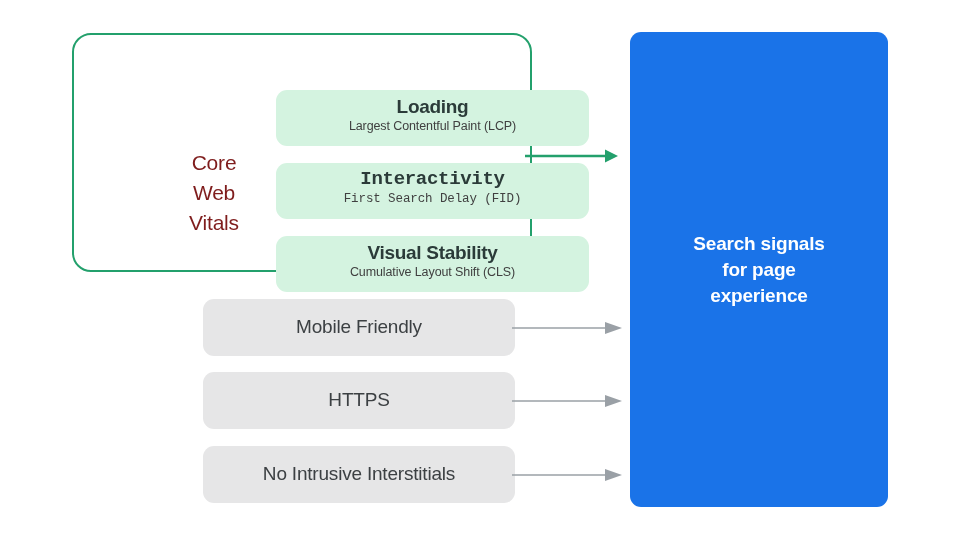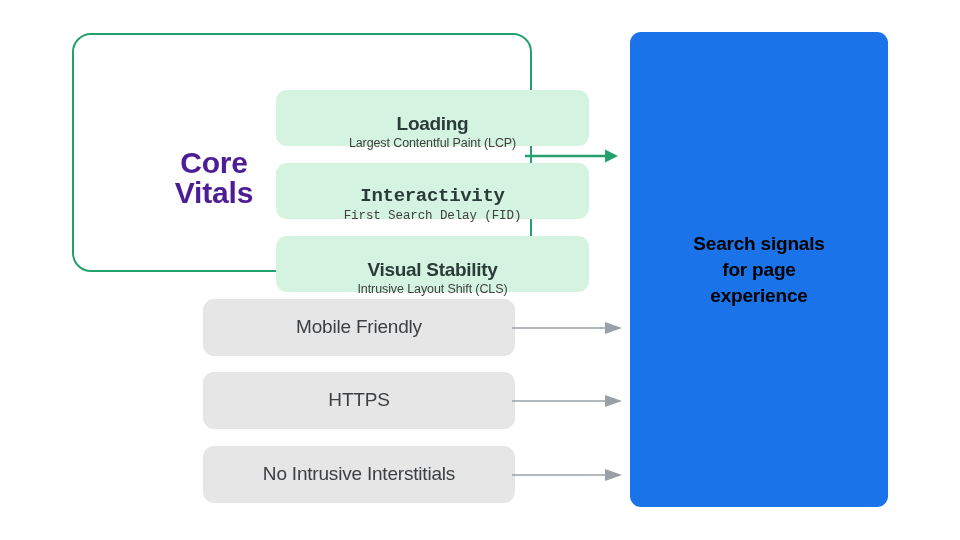--- a/index.html
+++ b/index.html
@@ -30,43 +30,43 @@
     border-radius: 19px;
     background: transparent;
   }
 
   #cwv-label {
     position: absolute;
     left: 95px;
     top: 113px;
     width: 90px;
     text-align: center;
-    color: #4c1d95;
-    font-size: 30px;
-    font-weight: bold;
+    color: #7f1d1d;
+    font-size: 21px;
+    font-weight: normal;
     line-height: 30px;
     letter-spacing: -0.2px;
   }
   #cwv-label .l { display: block; }
 
   
   .vital-card {
     position: absolute;
     left: 202px;
     width: 313px;
     height: 56px;
     background: #d4f3e0;
     border-radius: 11px;
     box-sizing: border-box;
   }
   .vital-card .inner {
     position: absolute;
     left: 0;
     right: 0;
-    top: 22px;
+    top: 5px;
     text-align: center;
   }
   .vital-title {
     display: block;
     color: #2b3b39;
     font-size: 19px;
     font-weight: bold;
     line-height: 23px;
     letter-spacing: -0.3px;
   }
@@ -128,60 +128,61 @@
     background: #1a73e8;
     border-radius: 11px;
   }
   #outcome-text {
     position: absolute;
     left: 0;
     right: 0;
     top: 50%;
     transform: translateY(-50%);
     text-align: center;
-    color: #000000;
+    color: #ffffff;
     font-size: 19px;
     font-weight: bold;
     line-height: 26px;
     letter-spacing: -0.2px;
     padding: 0 22px;
     box-sizing: border-box;
   }
   #outcome-text .l { display: block; }
 </style>
 </head>
 <body>
 
 <div id="canvas">
 
   <div id="cwv-container">
 
     <div id="cwv-label">
       <span class="l">Core</span>
+      <span class="l">Web</span>
       <span class="l">Vitals</span>
     </div>
 
     <div class="vital-card" id="vital-0">
       <div class="inner">
         <span class="vital-title">Loading</span>
         <span class="vital-sub">Largest Contentful Paint (LCP)</span>
       </div>
     </div>
 
     <div class="vital-card" id="vital-1">
       <div class="inner">
         <span class="vital-title">Interactivity</span>
         <span class="vital-sub">First Search Delay (FID)</span>
       </div>
     </div>
 
     <div class="vital-card" id="vital-2">
       <div class="inner">
         <span class="vital-title">Visual Stability</span>
-        <span class="vital-sub">Intrusive Layout Shift (CLS)</span>
+        <span class="vital-sub">Cumulative Layout Shift (CLS)</span>
       </div>
     </div>
 
   </div>
 
   <svg class="arrow-svg" id="arrow-green" width="100" height="32" viewBox="0 0 100 32">
     <line x1="0" y1="16" x2="83" y2="16" stroke="#23a06c" stroke-width="2.4"></line>
     <path d="M 80 9.5 L 93 16 L 80 22.5 Z" fill="#23a06c"></path>
   </svg>
 

